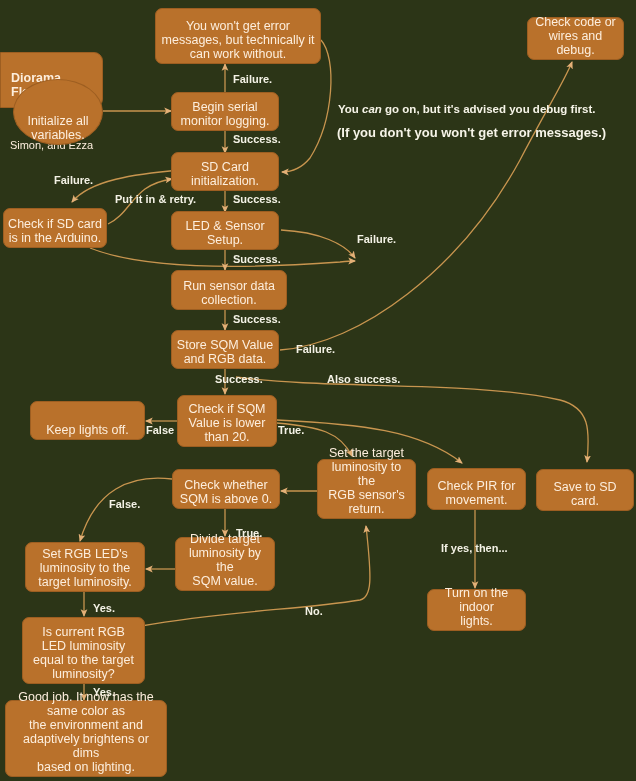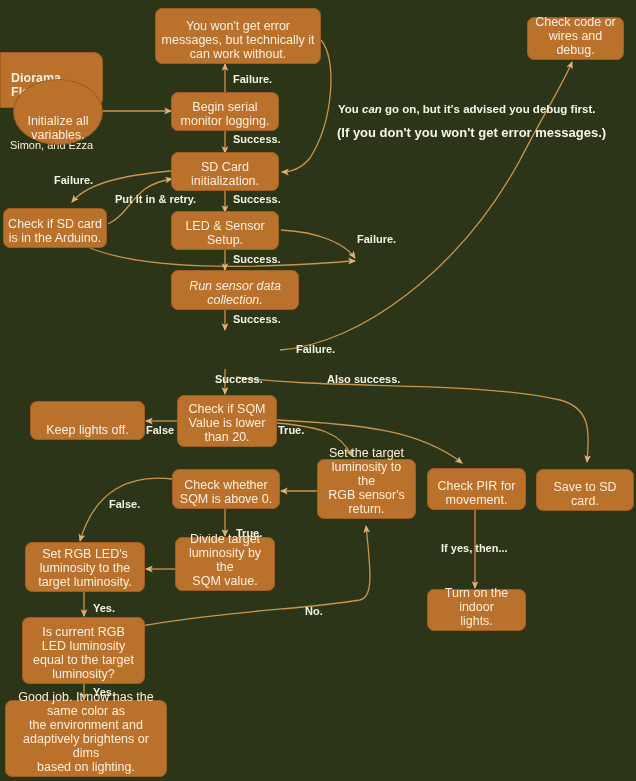--- a/index.html
+++ b/index.html
@@ -189,25 +189,29 @@
   <div class="node" style="left:171px; top:211px; width:108px; height:39px;">
     <span class="txt">LED &amp; Sensor
 Setup.</span>
   </div>
 
   <div class="node" style="left:3px; top:208px; width:104px; height:40px;">
     <span class="txt">Check if SD card
 is in the Arduino.</span>
   </div>
 
-  <div class="node" style="left:171px; top:270px; width:128px; height:40px;font-style:italic;">
+  <div class="node" style="left:171px; top:270px; width:116px; height:40px;">
     <span class="txt">Run sensor data
 collection.</span>
   </div>
 
+  <div class="node" style="left:171px; top:330px; width:108px; height:39px;">
+    <span class="txt">Store SQM Value
+and RGB data.</span>
+  </div>
 
   <div class="node" style="left:177px; top:395px; width:100px; height:52px;">
     <span class="txt">Check if SQM
 Value is lower
 than 20.</span>
   </div>
 
   <div class="node" style="left:30px; top:401px; width:115px; height:39px;">
     <span class="txt">Keep lights off.</span>
   </div>

